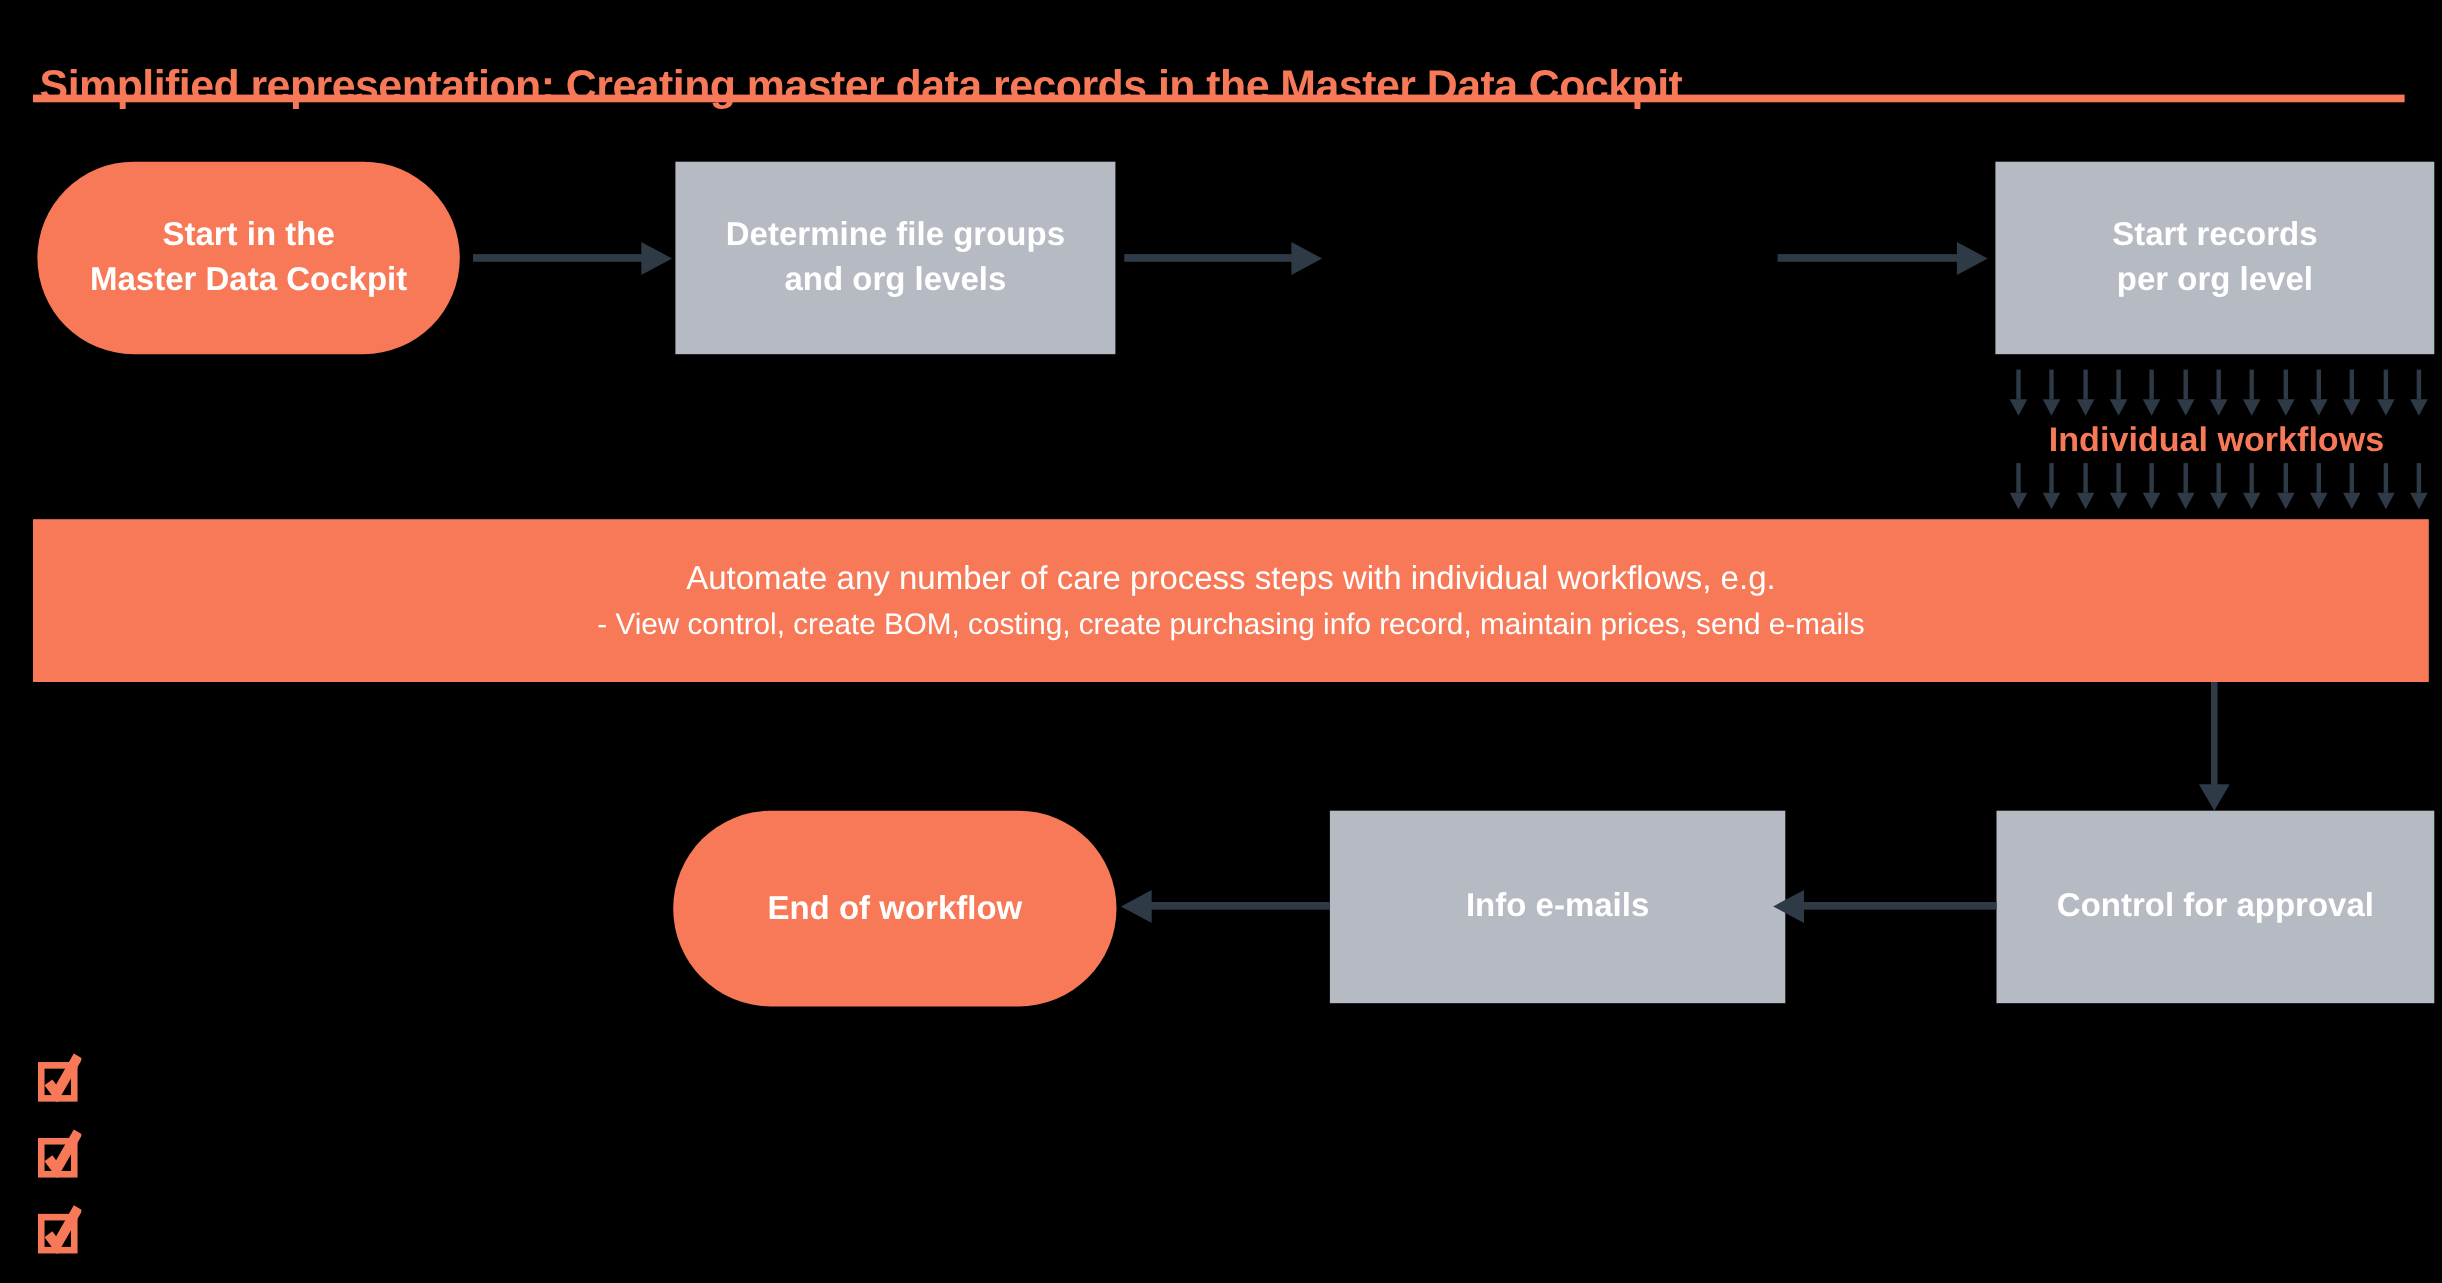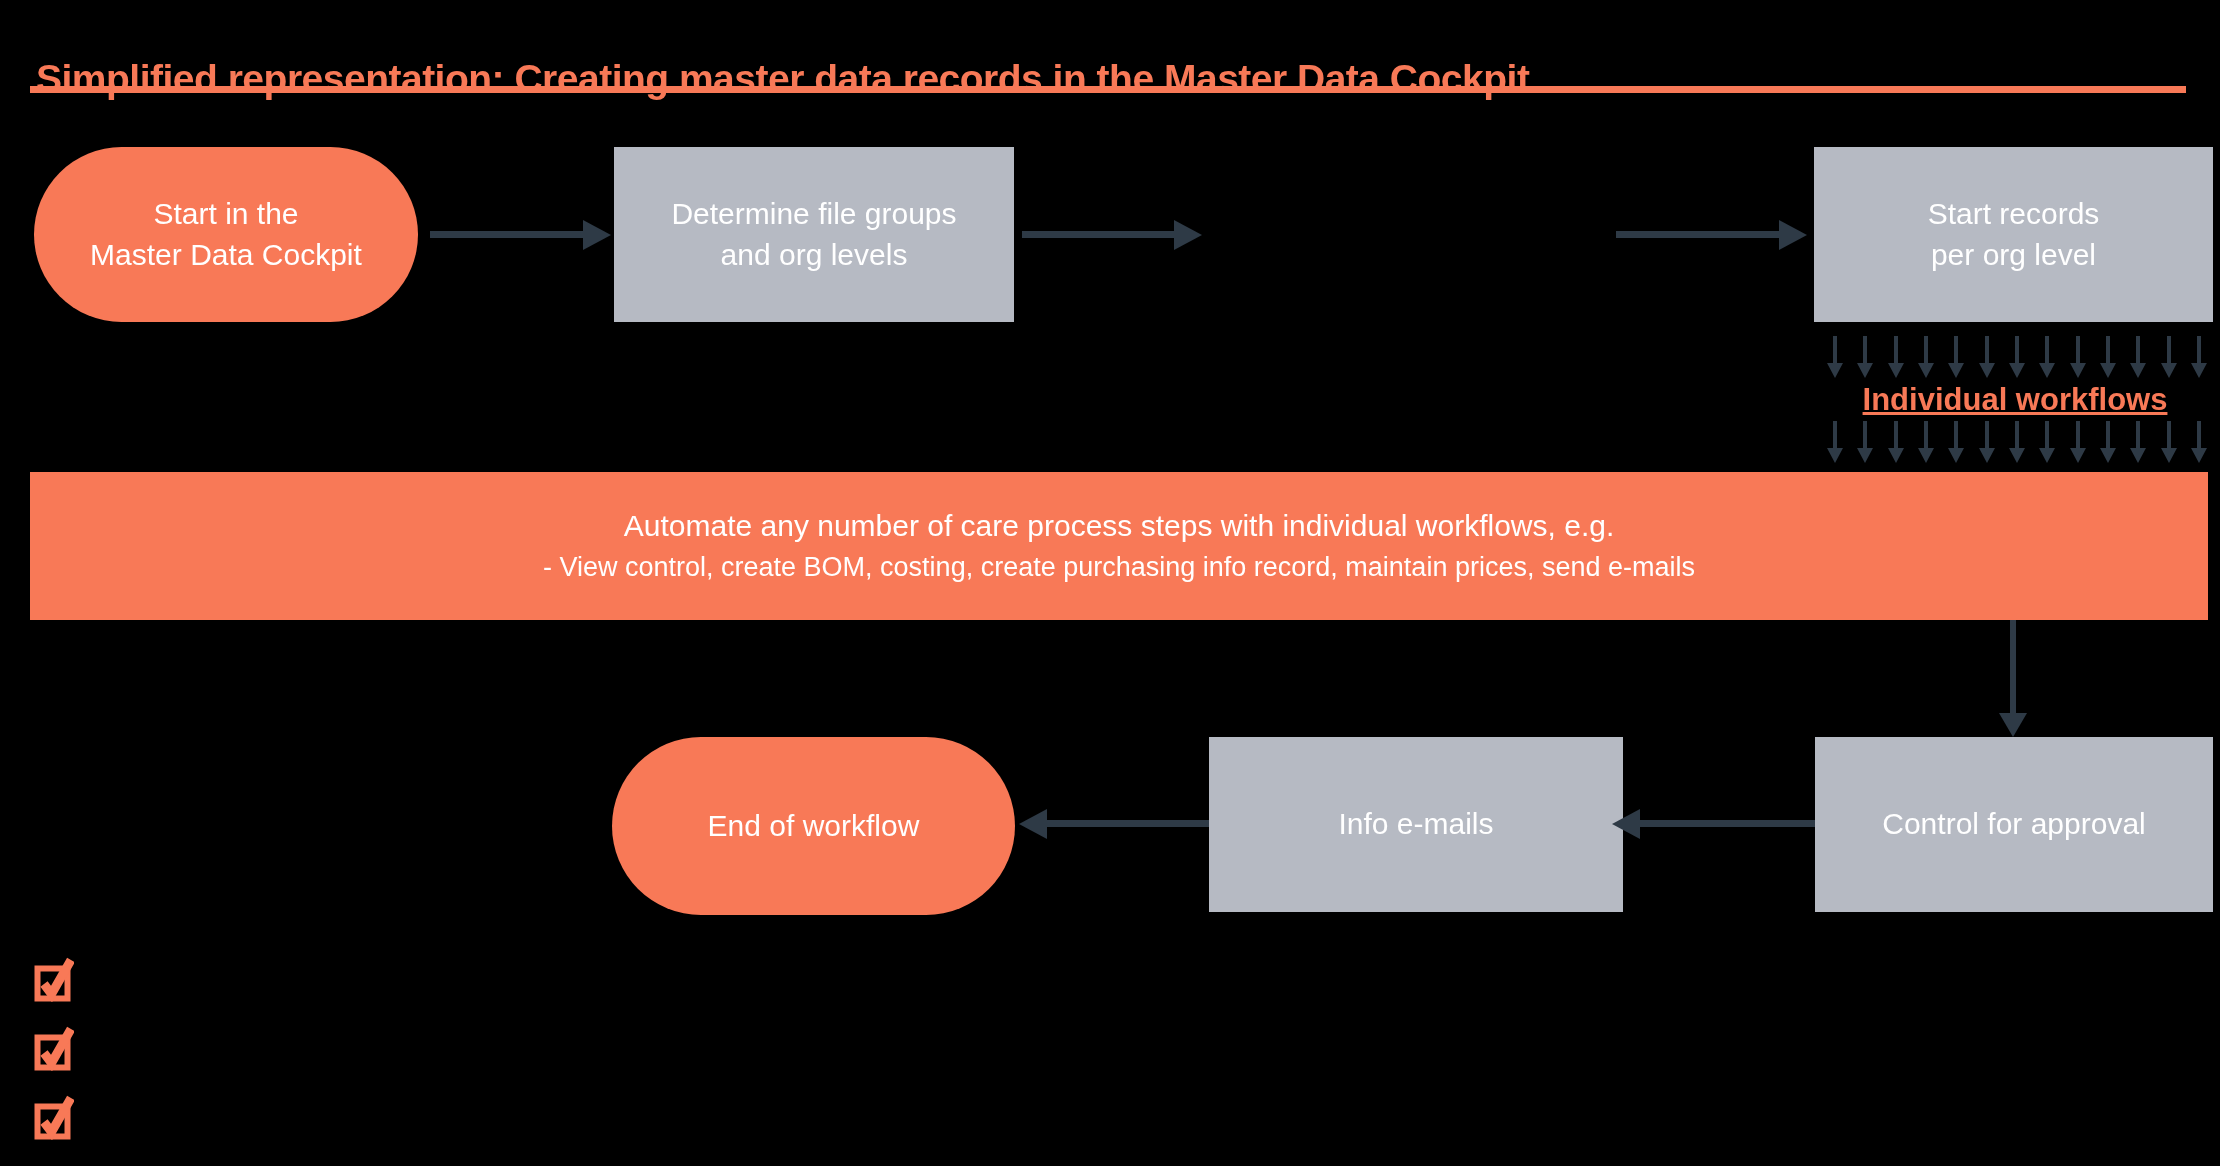--- a/index.html
+++ b/index.html
@@ -11,21 +11,21 @@
   }
   html,body{margin:0;padding:0;background:var(--bg);}
   body{font-family:"Liberation Sans", sans-serif;}
   .stage{position:relative;width:2220px;height:1166px;background:var(--bg);overflow:hidden;}
 
   .title{position:absolute;left:36px;top:22px;width:2150px;
     font-size:39px;font-weight:700;color:var(--accent);letter-spacing:-0.5px;white-space:nowrap;margin-top:35px;}
   .title-rule{position:absolute;left:30px;top:86px;width:2156px;height:7px;background:var(--accent);}
 
   .node{position:absolute;display:flex;align-items:center;justify-content:center;
-    text-align:center;color:var(--nodetext);font-weight:400;font-size:30px;line-height:1.35;
+    text-align:center;color:var(--nodetext);font-weight:700;font-size:30px;line-height:1.35;
     white-space:pre-line;}
   .node.box{background:var(--gray);}
   .node.pill{background:var(--accent);border-radius:90px;}
 
   .shaft-h{position:absolute;height:7px;background:var(--arrow);}
   .shaft-v{position:absolute;width:6px;background:var(--arrow);}
   .head-right{position:absolute;width:0;height:0;
     border-top:15px solid transparent;border-bottom:15px solid transparent;
     border-left:28px solid var(--arrow);}
   .head-left{position:absolute;width:0;height:0;
@@ -39,21 +39,21 @@
     display:flex;justify-content:space-between;}
   .fanout-row.top{top:336px;}
   .fanout-row.bottom{top:421px;}
   .mini-arrow{position:relative;width:16px;height:42px;}
   .mini-arrow::before{content:"";position:absolute;left:50%;transform:translateX(-50%);
     top:0;width:4px;height:27px;background:var(--arrow);}
   .mini-arrow::after{content:"";position:absolute;left:0;bottom:0;width:0;height:0;
     border-left:8px solid transparent;border-right:8px solid transparent;
     border-top:15px solid var(--arrow);}
   .fanout-label{position:absolute;left:1815px;top:382px;width:400px;text-align:center;
-    font-size:31px;font-weight:700;color:var(--accent);white-space:nowrap;text-decoration:underline;}
+    font-size:31px;font-weight:700;color:var(--accent);white-space:nowrap;}
 
   .banner{position:absolute;left:30px;top:472px;width:2178px;height:148px;background:var(--accent);
     display:flex;flex-direction:column;align-items:center;justify-content:center;gap:9px;
     color:var(--nodetext);text-align:center;}
   .banner .heading{font-size:30px;font-weight:400;}
   .banner .detail{font-size:27px;font-weight:400;}
 
   .checklist{position:absolute;left:34px;top:953px;display:flex;flex-direction:column;gap:19px;}
   .check-item{width:40px;height:50px;}
   .check-item svg{display:block;}

